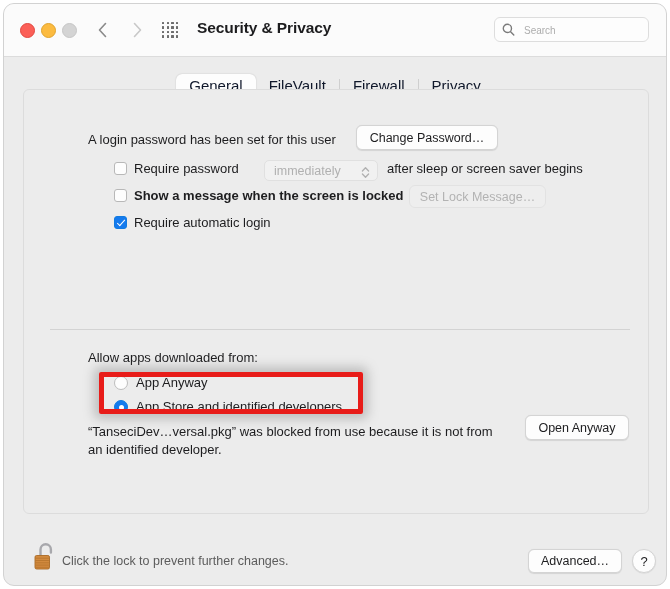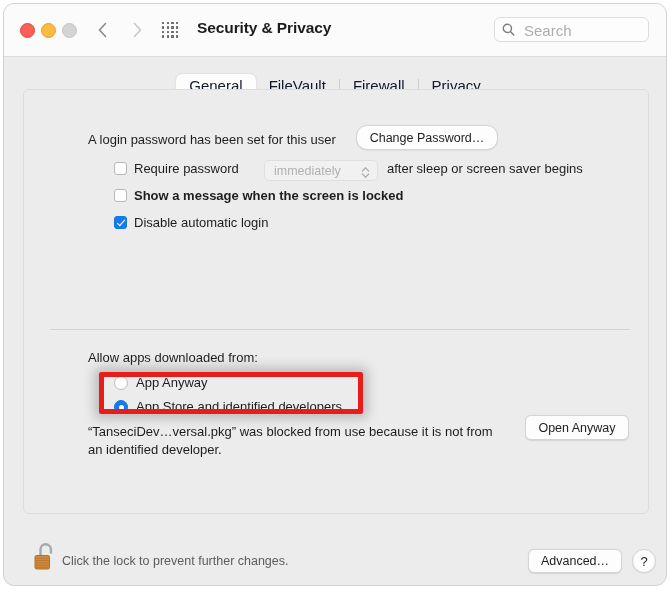--- a/index.html
+++ b/index.html
@@ -108,21 +108,21 @@
   #search-input {
     position: absolute;
     left: 27px;
     top: 0;
     width: 120px;
     height: 23px;
     border: 0;
     outline: none;
     background: transparent;
     font-family: "Liberation Sans", sans-serif;
-    font-size: 15px;
+    font-size: 10px;
     color: #701a75;
   }
   #search-input::placeholder { color: #adadad; }
 
   
   #tabbar {
     position: absolute;
     left: 0;
     top: 68px;
     width: 100%;
@@ -396,42 +396,43 @@
     <div class="tab">FileVault</div>
     <div class="tabsep"></div>
     <div class="tab">Firewall</div>
     <div class="tabsep"></div>
     <div class="tab">Privacy</div>
   </div>
 
   <div id="panel">
 
     <div class="ptext" style="left:64px; top:42px;">A login password has been set for this user</div>
-    <div class="pushbtn" style="left:332px; top:35px; width:142px; height:25px;border-radius:11px;">Change Password…</div>
+    <div class="pushbtn" style="left:332px; top:35px; width:142px; height:25px;">Change Password…</div>
 
     <div class="cbox" style="left:90px; top:72px;"></div>
     <div class="ptext" style="left:110px; top:71px;">Require password</div>
 
     <div id="popup-immediately" style="top:70px;">
       <span class="lbl">immediately</span>
       <span id="popup-chevrons">
         <svg width="9" height="13" viewBox="0 0 9 13">
           <path d="M1.4 5 L4.5 1.7 L7.6 5" fill="none" stroke="#b0b0b0" stroke-width="1.3" stroke-linecap="round" stroke-linejoin="round"></path>
           <path d="M1.4 8 L4.5 11.3 L7.6 8" fill="none" stroke="#b0b0b0" stroke-width="1.3" stroke-linecap="round" stroke-linejoin="round"></path>
         </svg>
       </span>
     </div>
 
     <div class="ptext" style="left:363px; top:71px;">after sleep or screen saver begins</div>
 
     <div class="cbox" style="left:90px; top:99px;"></div>
     <div class="ptext" style="left:110px; top:98px;font-weight:bold;">Show a message when the screen is locked</div>
+    <div class="pushbtn disabled" style="left:385px; top:95px; width:137px; height:23px;">Set Lock Message…</div>
 
     <div class="cbox checked" style="left:90px; top:126px;"></div>
-    <div class="ptext" style="left:110px; top:125px;">Disable automatic login</div>
+    <div class="ptext" style="left:110px; top:125px;">Require automatic login</div>
 
     <div id="divider"></div>
 
     <div class="ptext" style="left:64px; top:260px;">Allow apps downloaded from:</div>
 
     <div class="radio" style="left:90px; top:286px;"></div>
     <div class="ptext" style="left:112px; top:285px;">App Anyway</div>
 
     <div class="radio on" style="left:90px; top:310px;"></div>
     <div class="ptext" style="left:112px; top:309px;">App Store and identified developers</div>

